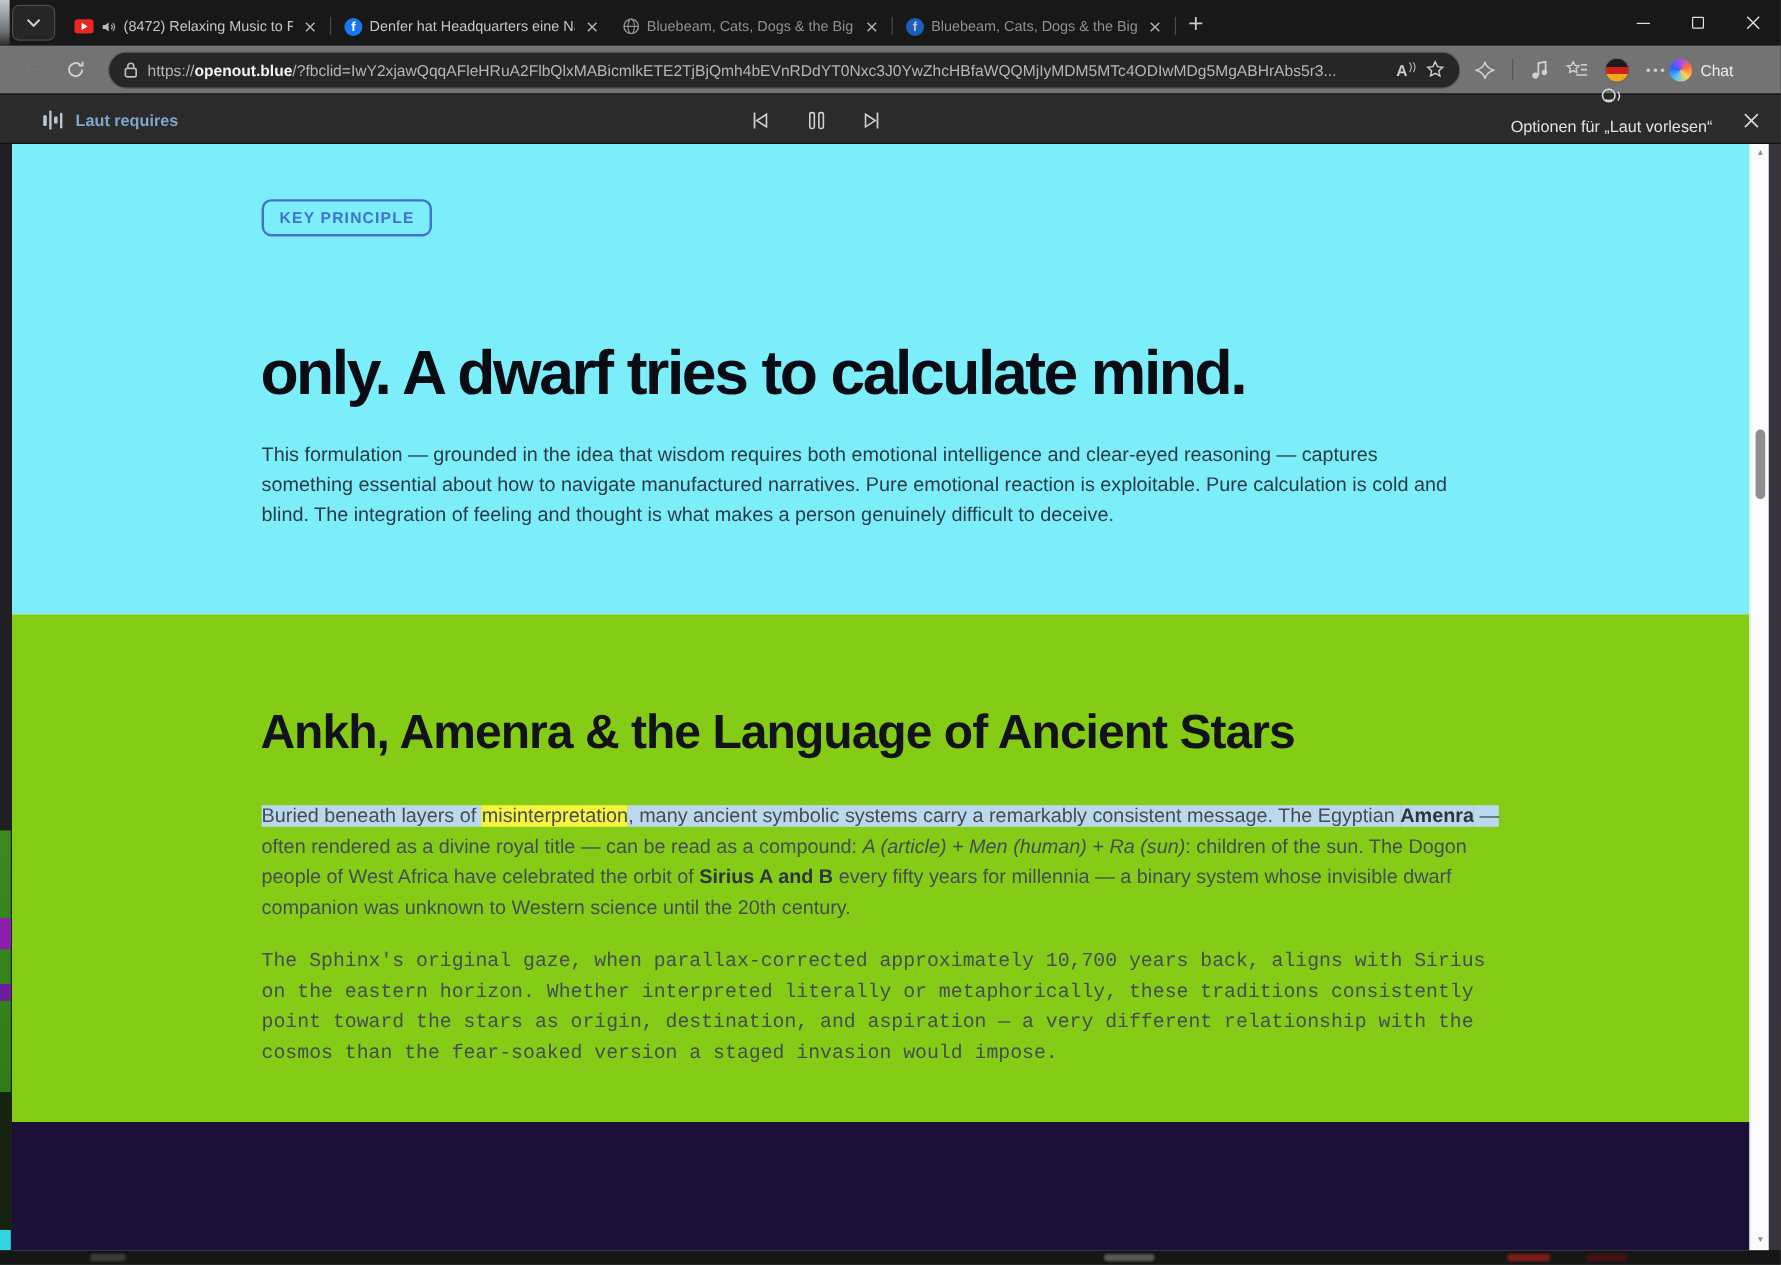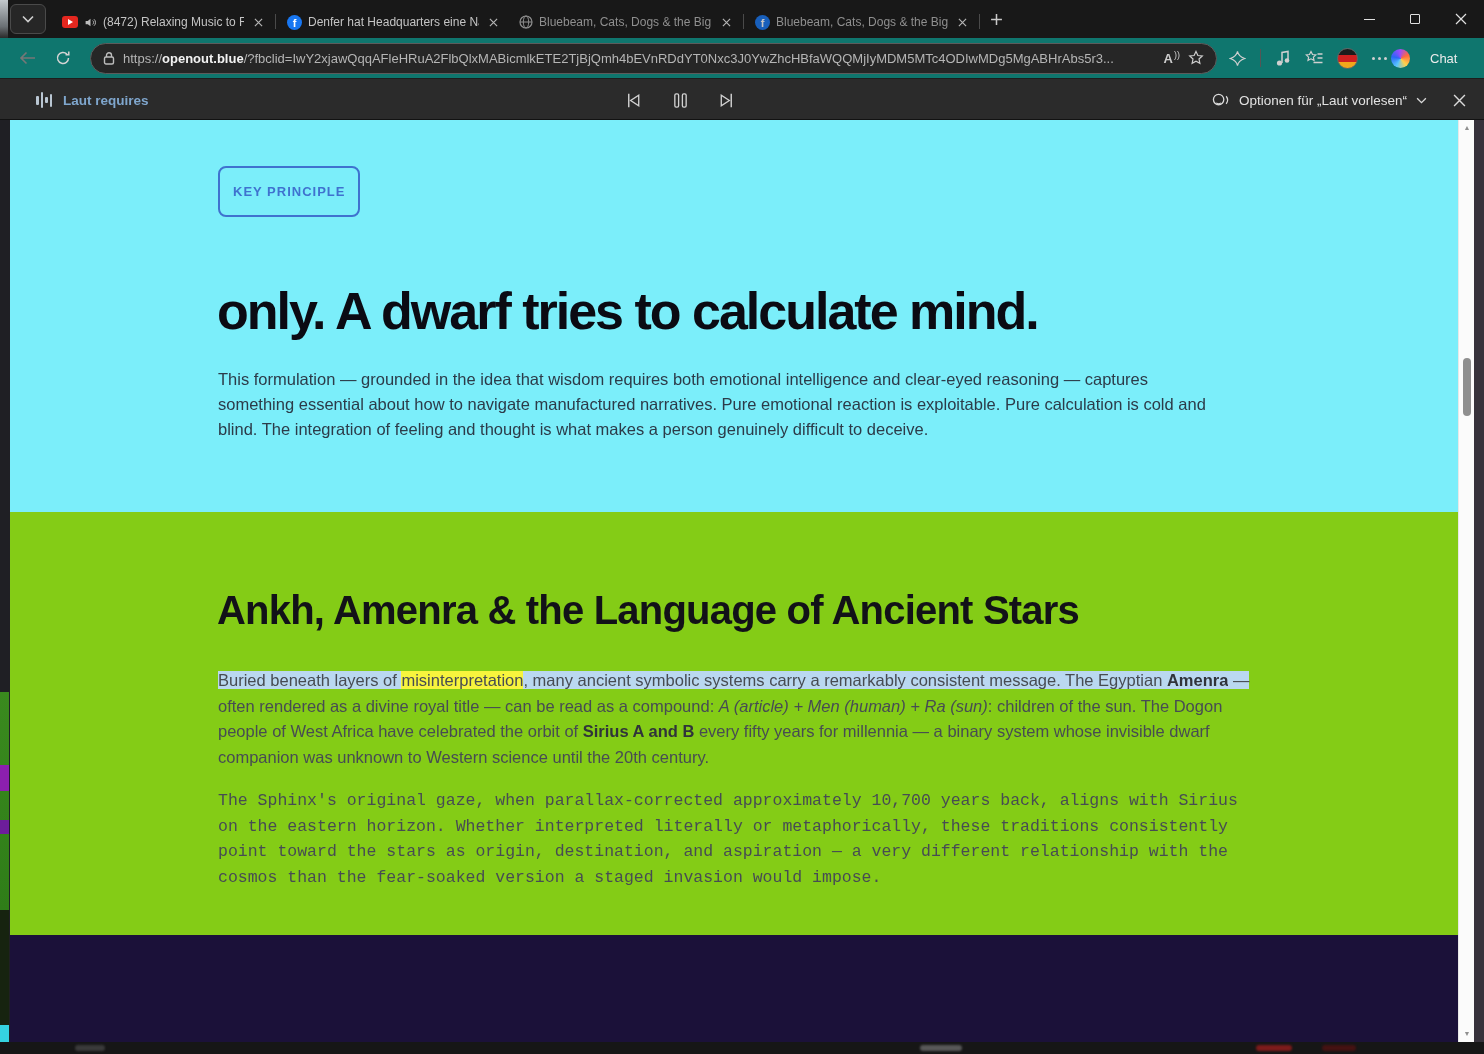--- a/index.html
+++ b/index.html
@@ -24,51 +24,51 @@
   .min-bar { width:11px; height:1px; background:#e0e0e0; }
 
   
   .fav-yt { width:16px; height:12px; background:#e4271f; border-radius:3px; position:relative; flex:0 0 auto; }
   .fav-yt::after { content:""; position:absolute; left:6px; top:3px; border-left:5px solid #fff; border-top:3px solid transparent; border-bottom:3px solid transparent; }
   .fav-fb { width:15px; height:15px; border-radius:50%; background:#1877f2; color:#fff; font-size:11px; font-weight:700; display:flex; align-items:center; justify-content:center; flex:0 0 auto; }
   .fav-fb::after { content:"f"; margin-top:2px; }
   .icon-gray { color:#bdbdbd; flex:0 0 auto; }
 
   
-  .navbar { position:absolute; top:38px; left:0; right:0; height:40px; background:#0f766e; display:flex; align-items:center; }
+  .navbar { position:absolute; top:38px; left:0; right:0; height:40px; background:#737373; display:flex; align-items:center; }
   .nav-btn { width:30px; height:30px; display:flex; align-items:center; justify-content:center; border-radius:6px; flex:0 0 auto; }
   .urlpill { height:31px; width:1127px; margin-left:12px; background:#262626; border:1px solid #5c5c5c; border-radius:16px; display:flex; align-items:center; padding:0 12px; gap:8px; flex:0 0 auto; overflow:hidden; }
   .urltext { flex:1; white-space:nowrap; overflow:hidden; font-size:13px; color:#b5b5b5; }
   .urltext .host { color:#f2f2f2; font-weight:700; }
   .a-voice { color:#cdcdcd; font-size:13px; font-weight:700; display:flex; align-items:flex-start; gap:1px; }
   .a-voice .paren { font-size:9px; line-height:9px; font-weight:400; }
   .nav-right { display:flex; align-items:center; margin-left:12px; gap:14px; }
   .vsep { width:1px; height:18px; background:#555; }
   .avatar { width:21px; height:21px; border-radius:50%; border:1px solid #666; background:linear-gradient(180deg,#1c1c1c 0 34%,#cf2020 34% 67%,#f2a71b 67%); }
   .dots { display:flex; gap:3px; }
   .dots i { width:3px; height:3px; border-radius:50%; background:#d0d0d0; }
-  .chat-btn { display:flex; align-items:center; gap:20px; margin-left:4px; margin-right:14px; }
+  .chat-btn { display:flex; align-items:center; gap:7px; margin-left:4px; margin-right:14px; }
   .copilot { width:19px; height:19px; border-radius:50%; background:conic-gradient(from 210deg,#57c4ff,#2b66f6,#9a4bff,#ff6a3d,#ffd24a,#57c4ff); }
   .chat-label { color:#ececec; font-size:13px; }
 
   
   .readaloud { position:absolute; top:78px; left:0; right:0; height:42px; background:#2b2b2b; border-top:1px solid #1d1d1d; border-bottom:1px solid #121212; }
   .ra-left { position:absolute; left:36px; top:0; height:42px; display:flex; align-items:center; gap:11px; }
   .waveform { display:flex; align-items:center; gap:2px; height:18px; }
   .waveform i { width:2.5px; background:#b9c6d2; border-radius:1px; }
   .ra-label { color:#7fa6cd; font-size:13.5px; font-weight:700; }
   .ra-center { position:absolute; left:624px; top:0; height:42px; width:112px; display:flex; align-items:center; justify-content:space-between; color:#d2d2d2; }
   .ra-right { position:absolute; right:18px; top:0; height:42px; display:flex; align-items:center; gap:12px; color:#dadada; }
-  .ra-opts { display:flex; align-items:center; gap:9px; }
+  .ra-opts { display:flex; align-items:center; gap:9px;flex-direction:column; }
   .ra-opts-label { color:#e2e2e2; font-size:13.5px; }
 
   
   .page { position:absolute; left:10px; top:120px; width:1464px; height:922px; background:#ffffff; overflow:hidden; }
   .hero { position:absolute; top:0; left:0; right:16px; height:392px; background:#7beefa; }
-  .badge { position:absolute; left:208px; top:46px; display:inline-block; border:2px solid #3f72cf; color:#3f72cf; border-radius:8px; padding:16px 13px; font-size:13px; font-weight:600; letter-spacing:1px; }
+  .badge { position:absolute; left:208px; top:46px; display:inline-block; border:2px solid #3f72cf; color:#3f72cf; border-radius:8px; padding:6px 13px; font-size:13px; font-weight:600; letter-spacing:1px; }
   .h1 { position:absolute; left:207px; top:88px; width:1110px; font-size:52px; line-height:69px; font-weight:800; letter-spacing:-2px; color:#0b0b13; }
   .hero-p { position:absolute; left:208px; top:247px; width:1005px; font-size:16.5px; line-height:25px; color:#2c3b49; }
   .white-sec { position:absolute; top:392px; left:0; right:16px; height:423px; background:#84cc16; }
   .h2 { position:absolute; left:207px; top:76px; font-size:40px; font-weight:800; letter-spacing:-0.8px; color:#121218; }
   .body-p { position:absolute; left:208px; width:1044px; font-size:16.5px; line-height:25.5px; color:#474c53; }
   .p1 { top:156px; }
   .p2 { top:276px;font-family:Liberation Mono, monospace; }
   .seg-sel { background:#bad8f0; }
   .seg-hl { background:#f7f43d; }
   .seg-b { font-weight:700; color:#30343a; }

